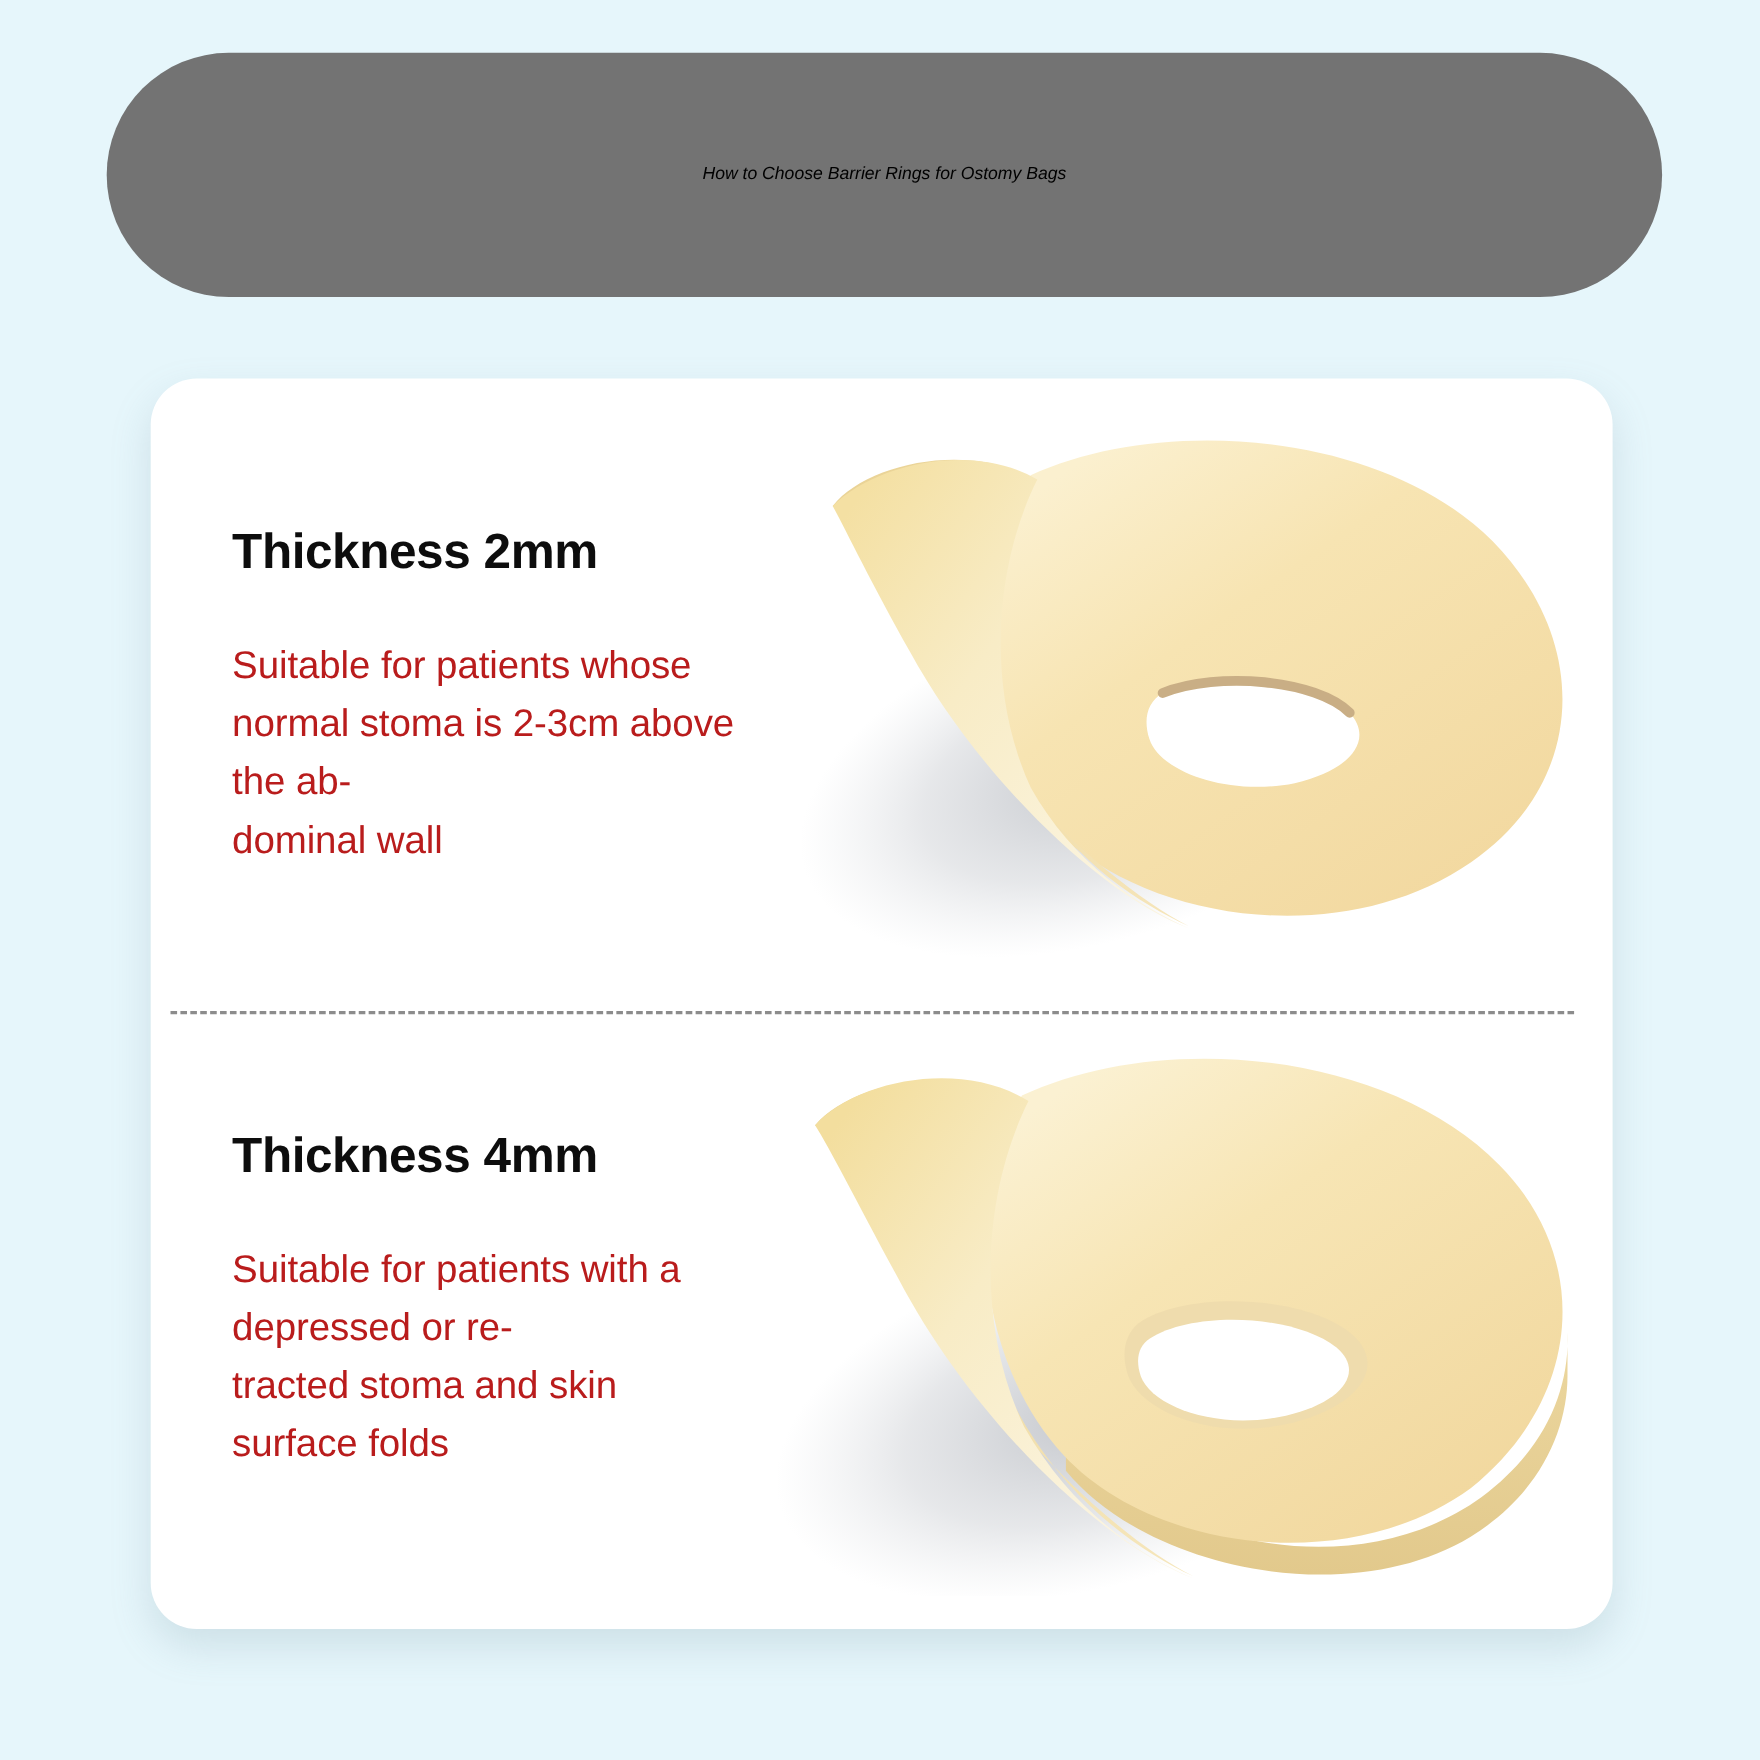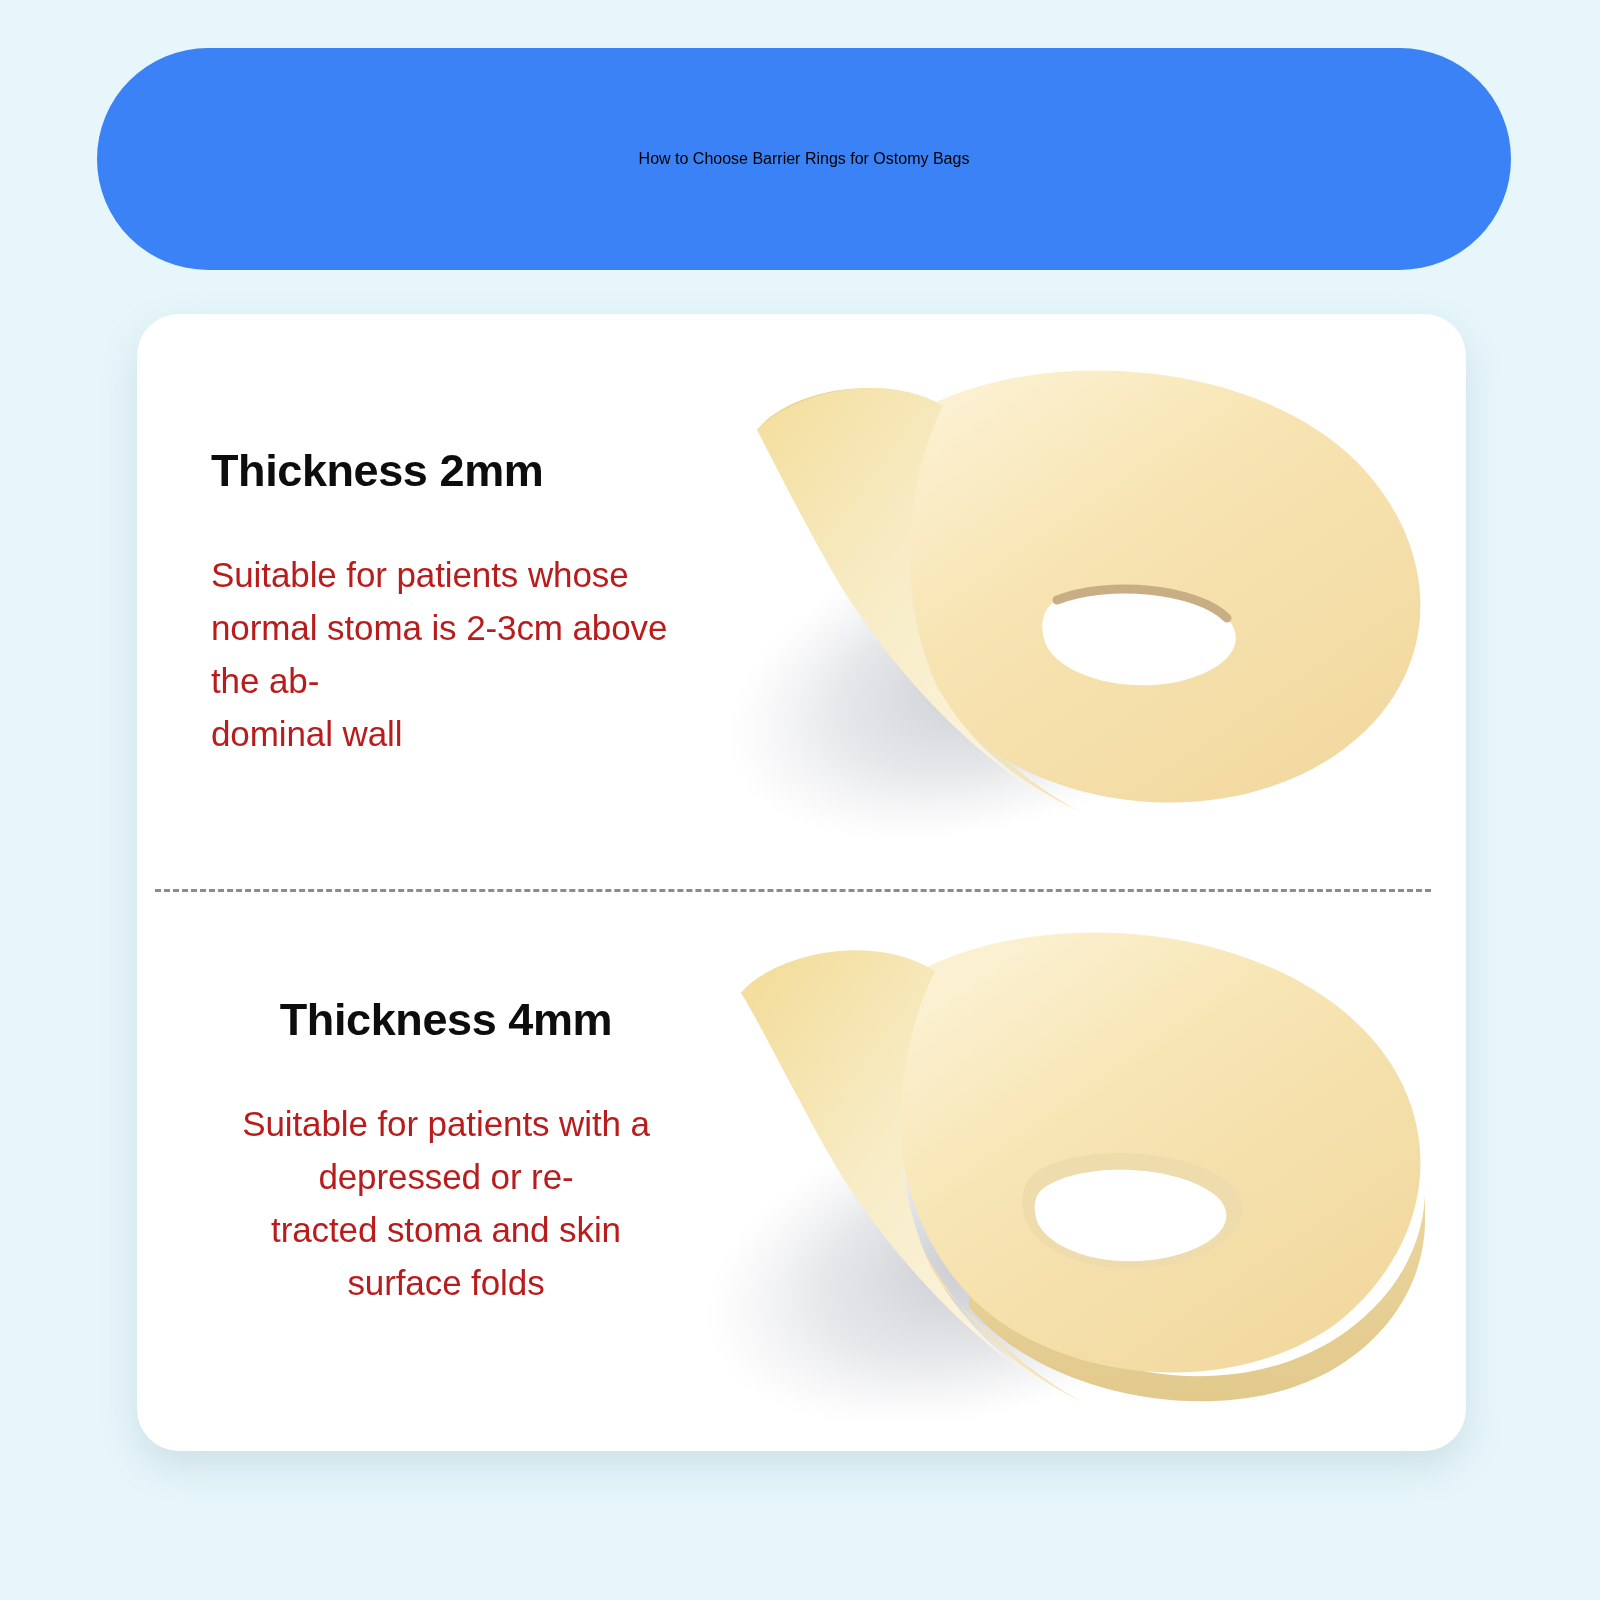--- a/index.html
+++ b/index.html
@@ -16,49 +16,50 @@
     position: relative;
   }
 
   
   #title-banner {
     position: absolute;
     left: 97px;
     top: 48px;
     width: 1414px;
     height: 222px;
-    background: #3b82f6;
+    background: #737373;
     border-radius: 111px;
     display: flex;
     align-items: center;
     justify-content: center;
     text-align: left;
+    font-style: italic;
   }
 
   
   #content-card {
     position: absolute;
     left: 137px;
-    top: 314px;
+    top: 344px;
     width: 1329px;
     height: 1137px;
     background: #ffffff;
     border-radius: 42px;
     box-shadow: 0 16px 36px rgba(120, 150, 165, 0.22);
   }
 
   
   .section {
     position: absolute;
     left: 0;
     width: 100%;
     height: 568px;
   }
   #section-2mm { top: 0; }
-  #section-4mm { top: 569px; text-align: center; }
+  #section-4mm { top: 569px; }
 
   .text-block {
     position: absolute;
     left: 74px;
     width: 470px;
   }
   #section-2mm .text-block { top: 132px; }
   #section-4mm .text-block { top: 112px; }
 
   .section-heading {

